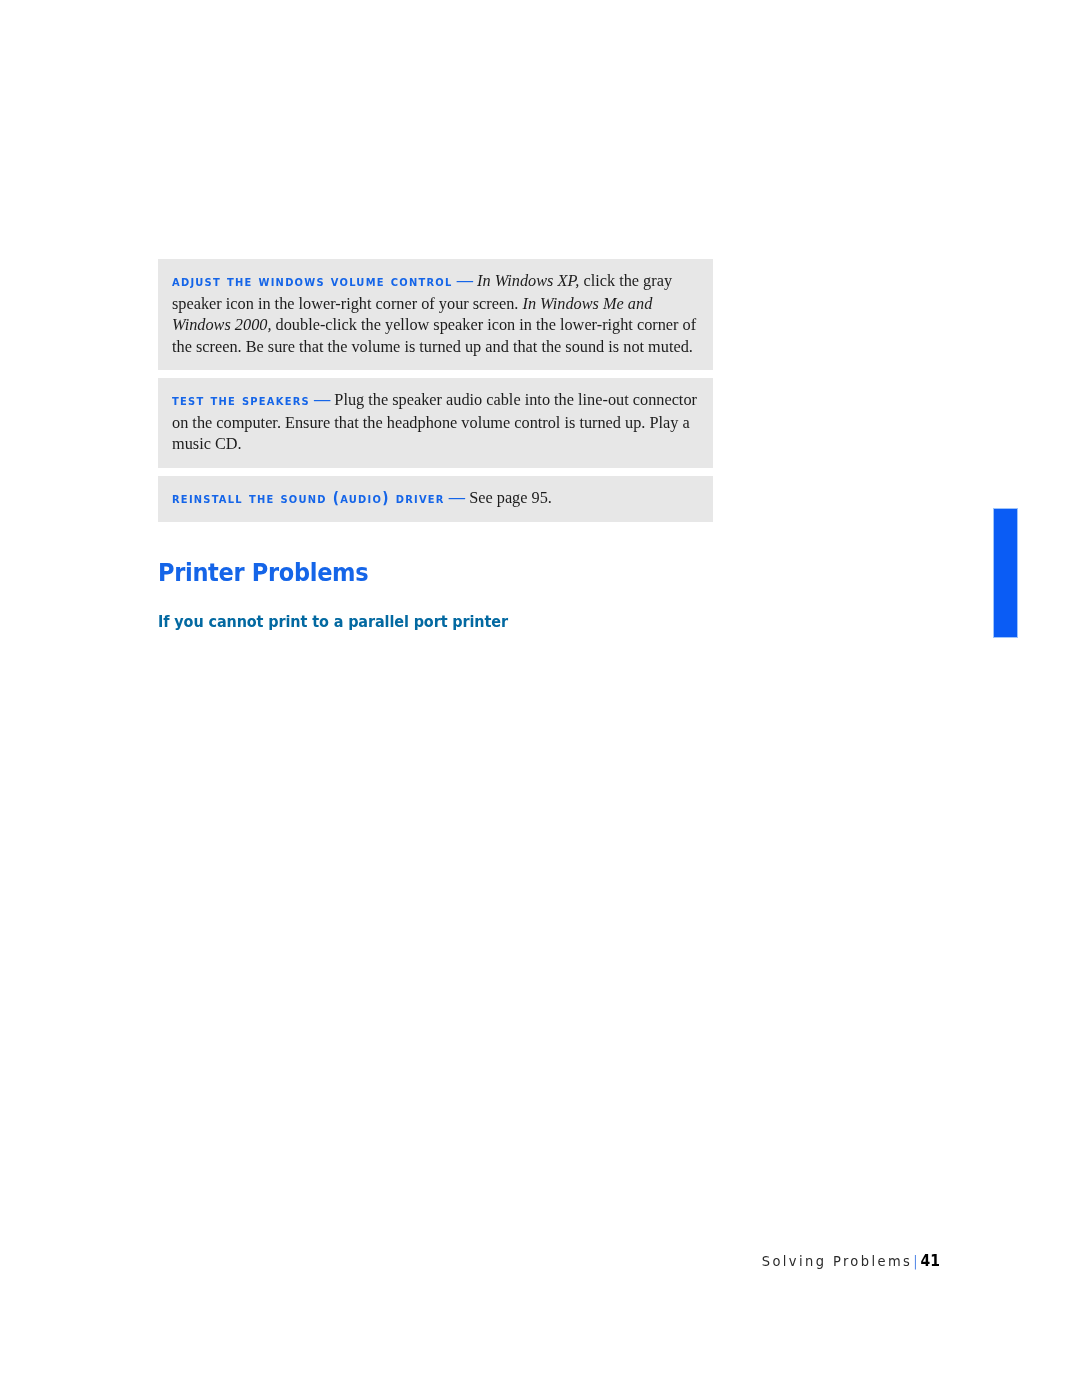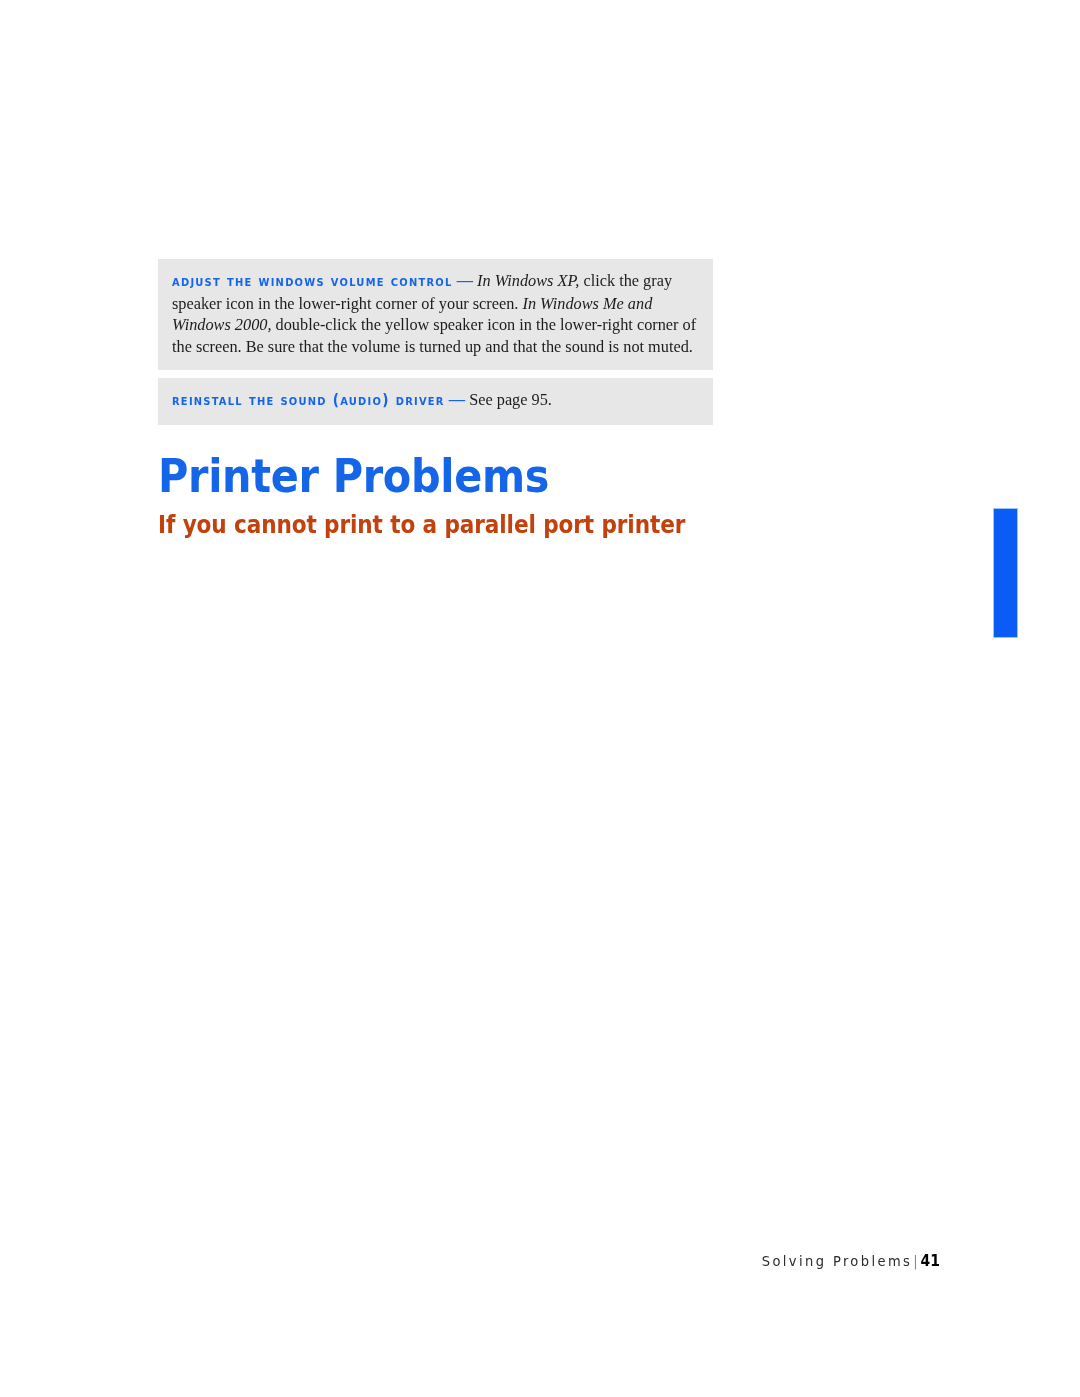--- a/index.html
+++ b/index.html
@@ -74,32 +74,32 @@
     letter-spacing: 0;
   }
   .ital {
     font-style: italic;
   }
 
   
   .section-title {
     font-family: "DejaVu Sans Condensed", "Liberation Sans Narrow", "Liberation Sans", sans-serif;
     font-weight: bold;
-    font-size: 46px;
+    font-size: 25px;
     line-height: 40px;
     color: #1565e8;
     margin: 31px 0 0 0;
     letter-spacing: -0.3px;
   }
   .sub-title {
     font-family: "DejaVu Sans Condensed", "Liberation Sans Narrow", "Liberation Sans", sans-serif;
     font-weight: bold;
-    font-size: 24px;
+    font-size: 16px;
     line-height: 24px;
-    color: #c2410c;
+    color: #0369a1;
     margin: 17px 0 26px 0;
     letter-spacing: -0.1px;
   }
 
   
   .footer {
     position: absolute;
     right: 140px;
     top: 1252px;
     font-family: "DejaVu Sans Condensed", "Liberation Sans Narrow", "Liberation Sans", sans-serif;
@@ -128,20 +128,23 @@
 
   <div class="thumb-tab"></div>
 
   <div class="content">
 
     <div id="sound-tips">
         <div class="tip">
           <p><span class="tip-term">Adjust the Windows volume control</span><span class="dash"> — </span><span class="ital">In Windows XP,</span><span> click the gray speaker icon in the lower-right corner of your screen. </span><span class="ital">In Windows Me and Windows 2000,</span><span> double-click the yellow speaker icon in the lower-right corner of the screen. Be sure that the volume is turned up and that the sound is not muted.</span></p>
         </div>
         <div class="tip">
+          <p><span class="tip-term">Test the speakers</span><span class="dash"> — </span><span>Plug the speaker audio cable into the line-out connector on the computer. Ensure that the headphone volume control is turned up. Play a music CD.</span></p>
+        </div>
+        <div class="tip">
           <p><span class="tip-term">Reinstall the Sound (audio) driver</span><span class="dash"> — </span><span>See page 95.</span></p>
         </div>
       </div>
 
     <h1 class="section-title">Printer Problems</h1>
 
     <h2 class="sub-title">If you cannot print to a parallel port printer</h2>
 
     <div id="printer-tips">
       </div>

